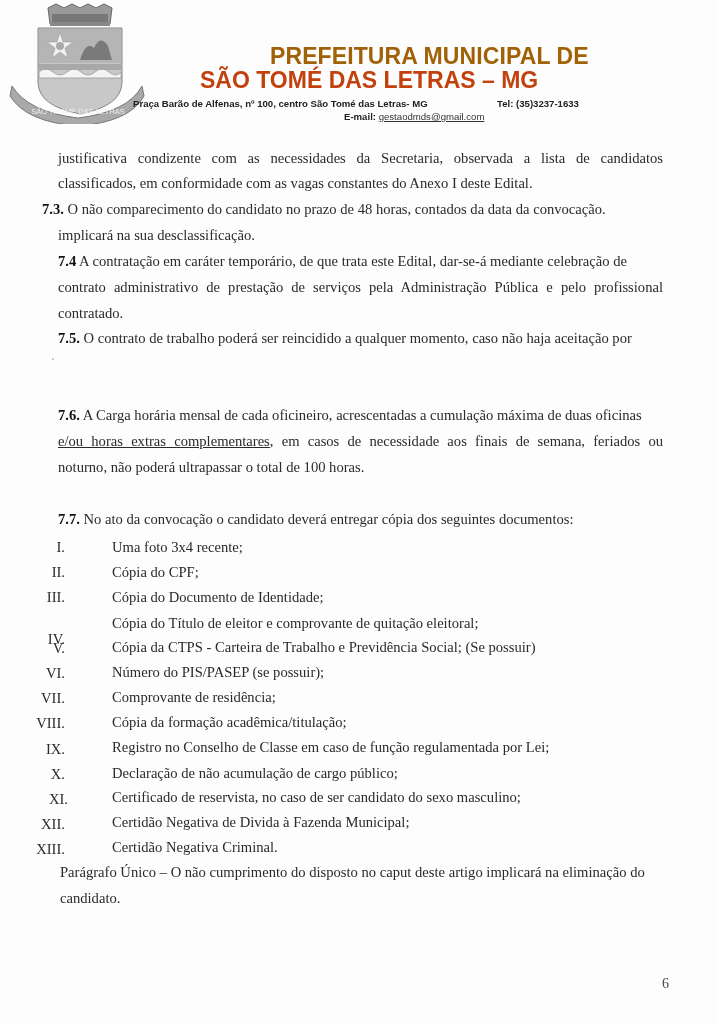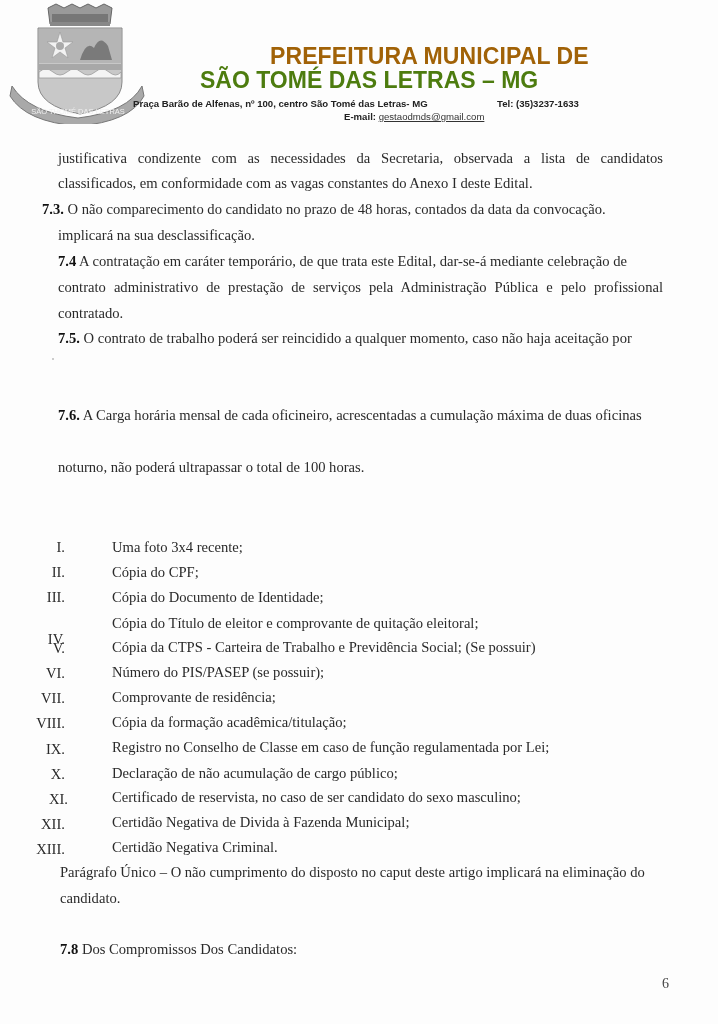--- a/index.html
+++ b/index.html
@@ -2,21 +2,21 @@
 <html><head>
 <meta charset="utf-8">
 <style>
   html, body { margin: 0; padding: 0; background: #ffffff; }
   body { width: 718px; height: 1024px; position: relative; overflow: hidden; color: #222; }
   .page { position: absolute; left: 0; top: 0; width: 718px; height: 1024px; background: #fdfdfd; }
 
   
   .crest { position: absolute; left: 8px; top: 2px; width: 138px; height: 122px; }
   .h-title1 { position: absolute; left: 270px; top: 43px; font-family: "Liberation Sans", sans-serif; font-weight: bold; font-size: 23px; color: #a16207; letter-spacing: 0.1px; white-space: nowrap; }
-  .h-title2 { position: absolute; left: 200px; top: 67px; font-family: "Liberation Sans", sans-serif; font-weight: bold; font-size: 23px; color: #4d7c0f; white-space: nowrap; }
+  .h-title2 { position: absolute; left: 200px; top: 67px; font-family: "Liberation Sans", sans-serif; font-weight: bold; font-size: 23px; color: #c2410c; white-space: nowrap; }
   .h-addr { position: absolute; left: 133px; top: 98px; font-family: "Liberation Sans", sans-serif; font-weight: bold; font-size: 9.6px; color: #222; white-space: nowrap; }
   .h-tel { position: absolute; left: 497px; top: 98px; font-family: "Liberation Sans", sans-serif; font-weight: bold; font-size: 9.6px; color: #222; white-space: nowrap; }
   .h-email { position: absolute; left: 344px; top: 111px; font-family: "Liberation Sans", sans-serif; font-weight: bold; font-size: 9.6px; color: #222; white-space: nowrap; }
   .h-email a { color: #333; text-decoration: underline; font-weight: normal; }
 
   
   .t { position: absolute; font-family: "Liberation Serif", serif; font-size: 14.6px; color: #2a2a2a; white-space: nowrap; line-height: 1; }
   .j { text-align: justify; text-align-last: justify; white-space: normal; }
   .b { font-weight: bold; color: #111; }
   .u { text-decoration: underline; }
@@ -71,22 +71,24 @@
 
   <div class="t" style="left:58px; top:254px;"><span class="b">7.4</span><span> A contratação em caráter temporário, de que trata este Edital, dar-se-á mediante celebração de</span></div>
   <div class="t j" style="left:58px; top:280px; width:605px;">contrato administrativo de prestação de serviços pela Administração Pública e pelo profissional</div>
   <div class="t" style="left:58px; top:306px;">contratado.</div>
 
   <div class="t" style="left:58px; top:331px;"><span class="b">7.5.</span><span> O contrato de trabalho poderá ser reincidido a qualquer momento, caso não haja aceitação por</span></div>
 
   <div class="speck"></div>
 
   <div class="t" style="left:58px; top:408px;"><span class="b">7.6.</span><span> A Carga horária mensal de cada oficineiro, acrescentadas a cumulação máxima de duas oficinas</span></div>
+  <div class="t j" style="left:58px; top:434px; width:605px;"><span class="u">e/ou horas extras complementares</span><span>, em casos de necessidade aos finais de semana, feriados ou</span></div>
   <div class="t" style="left:58px; top:460px;">noturno, não poderá ultrapassar o total de 100 horas.</div>
 
+  <div class="t" style="left:58px; top:512px;"><span class="b">7.7.</span><span> No ato da convocação o candidato deverá entregar cópia dos seguintes documentos:</span></div>
 
   <div>
     <div>
         <span class="roman" style="left:25px; top:540px;">I.</span>
         <span class="item" style="top:540px;">Uma foto 3x4 recente;</span>
       </div>
     <div>
         <span class="roman" style="left:25px; top:565px;">II.</span>
         <span class="item" style="top:565px;">Cópia do CPF;</span>
       </div>
@@ -132,16 +134,15 @@
       </div>
     <div>
         <span class="roman" style="left:25px; top:842px;">XIII.</span>
         <span class="item" style="top:840px;">Certidão Negativa Criminal.</span>
       </div>
   </div>
 
   <div class="t" style="left:60px; top:865px;">Parágrafo Único – O não cumprimento do disposto no caput deste artigo implicará na eliminação do</div>
   <div class="t" style="left:60px; top:891px;">candidato.</div>
 
-  <div class="t" style="left:60px; top:942px;"><span class="b">7.8</span><span> Dos Compromissos Dos Candidatos:</span></div>
 
   <div class="pagenum">6</div>
 </div>
 
 </body></html>

